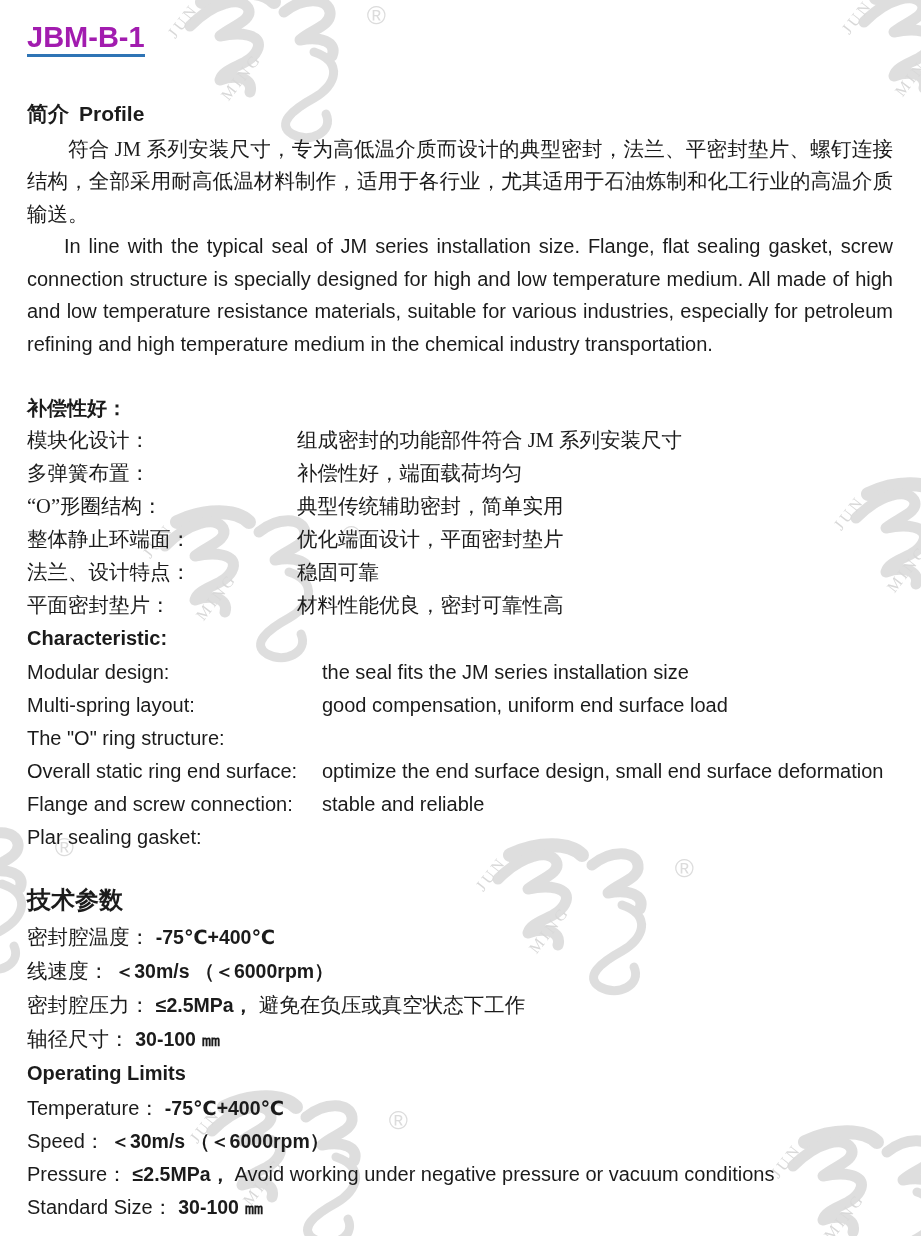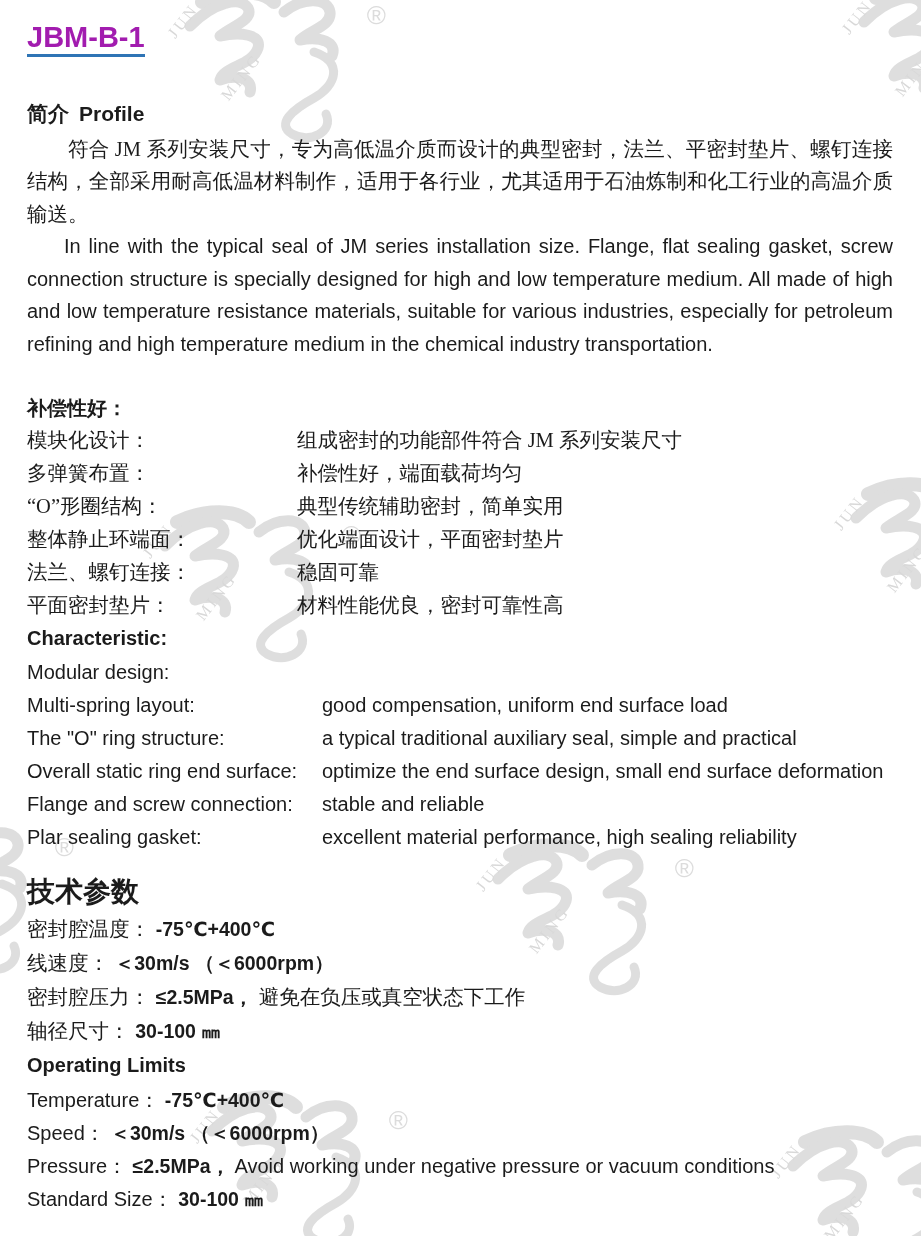--- a/index.html
+++ b/index.html
@@ -32,21 +32,21 @@
     text-align:justify;text-indent:41px;
   }
   .para-en{
     margin:0;
     font-size:20px;line-height:32.5px;
     text-align:justify;text-indent:37px;
   }
 
   .h-section{margin:34px 0 2px 0;font-size:20px;font-weight:bold;line-height:28px;}
   .h-char{margin:2px 0 4px 0;font-size:20px;font-weight:bold;line-height:28px;}
-  .h-tech{margin:24px 0 6px 0;font-size:28px;font-weight:bold;line-height:28px;}
+  .h-tech{margin:32px 0 6px 0;font-size:24px;font-weight:bold;line-height:28px;}
   .h-oplim{margin:4px 0 6px 0;font-size:20px;font-weight:bold;line-height:26px;}
 
   .row{display:flex;align-items:flex-start;}
   .row-zh{font-size:20.5px;line-height:33px;}
   .row-zh .label{flex:none;width:270px;}
   .row-en{font-size:20px;line-height:33px;}
   .row-en .label{flex:none;width:295px;}
 
   .prow{font-size:20.5px;line-height:33px;}
   .prow .pval{font-family:"Liberation Sans","DejaVu Sans",sans-serif;font-weight:600;font-size:19.5px;}
@@ -213,54 +213,53 @@
     </div>
     <div class="row row-zh zh">
       <span class="label">“O”形圈结构：</span>
       <span class="value">典型传统辅助密封，简单实用</span>
     </div>
     <div class="row row-zh zh">
       <span class="label">整体静止环端面：</span>
       <span class="value">优化端面设计，平面密封垫片</span>
     </div>
     <div class="row row-zh zh">
-      <span class="label">法兰、螺钉连接：</span>
+      <span class="label">法兰、设计特点：</span>
       <span class="value">稳固可靠</span>
     </div>
     <div class="row row-zh zh">
       <span class="label">平面密封垫片：</span>
       <span class="value">材料性能优良，密封可靠性高</span>
     </div>
   </div>
 
   <div class="h-char sans">Characteristic:</div>
 
   <div>
     <div class="row row-en sans">
       <span class="label">Modular design:</span>
+      <span class="value">the seal fits the JM series installation size</span>
     </div>
     <div class="row row-en sans">
       <span class="label">Multi-spring layout:</span>
       <span class="value">good compensation, uniform end surface load</span>
     </div>
     <div class="row row-en sans">
       <span class="label">The "O" ring structure:</span>
-      <span class="value">a typical traditional auxiliary seal, simple and practical</span>
     </div>
     <div class="row row-en sans">
       <span class="label">Overall static ring end surface:</span>
       <span class="value">optimize the end surface design, small end surface deformation</span>
     </div>
     <div class="row row-en sans">
       <span class="label">Flange and screw connection:</span>
       <span class="value">stable and reliable</span>
     </div>
     <div class="row row-en sans">
       <span class="label">Plar sealing gasket:</span>
-      <span class="value">excellent material performance, high sealing reliability</span>
     </div>
   </div>
 
   <div class="h-tech zh">技术参数</div>
 
   <div>
     <div class="prow">
       <span class="zh">密封腔温度：</span>
       <span class="pval">-75℃+400℃</span>
       <span class="pnote-zh"></span>

